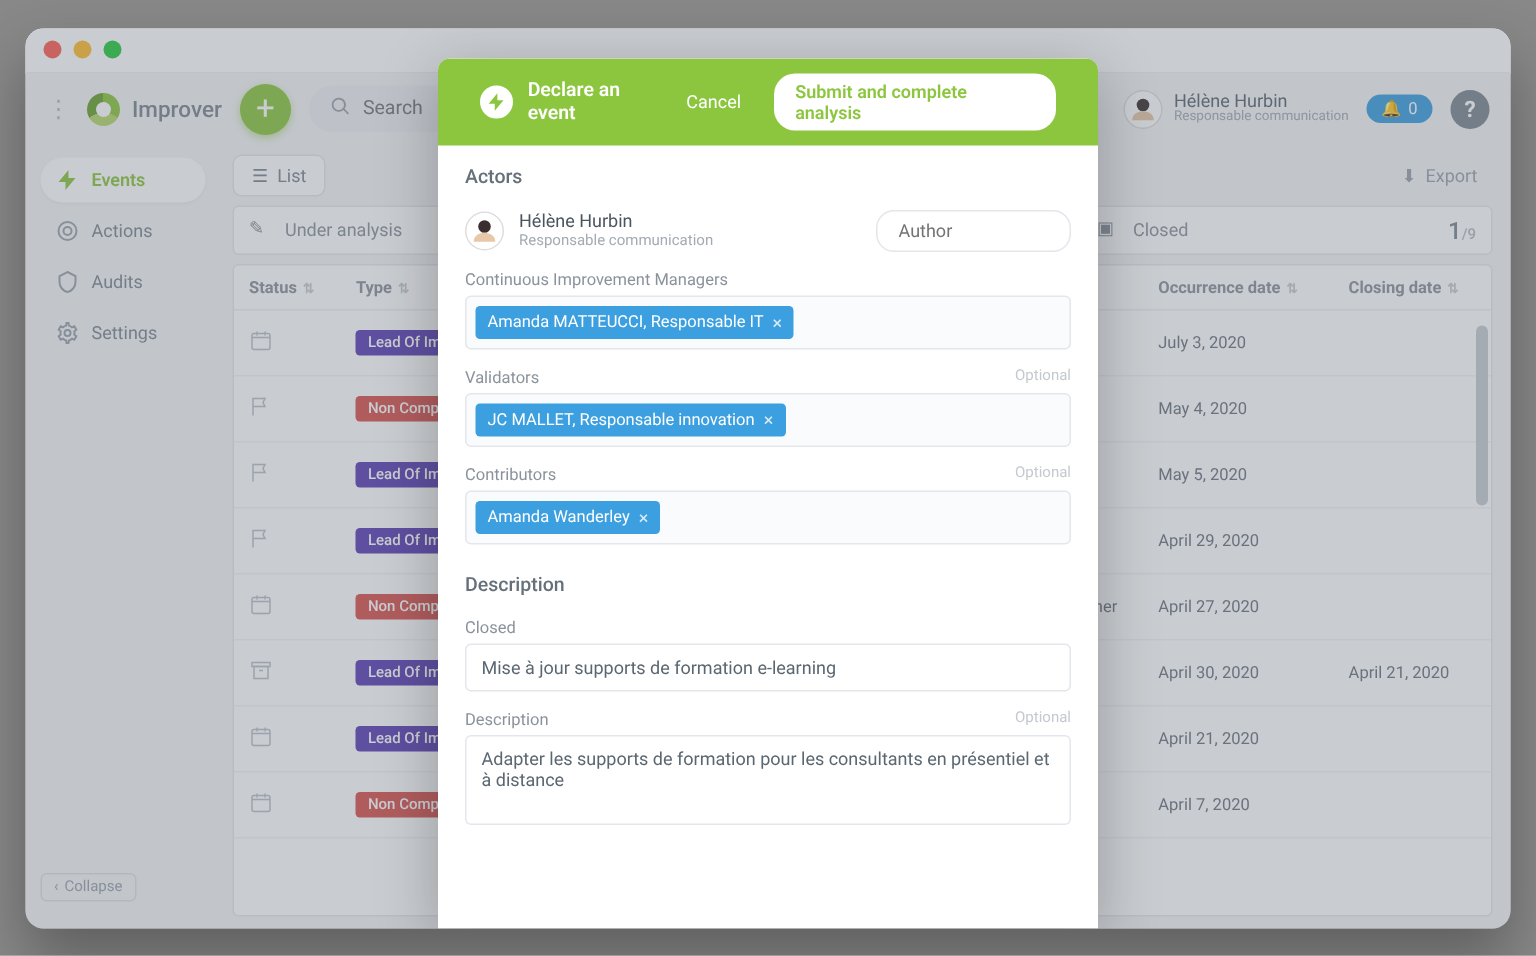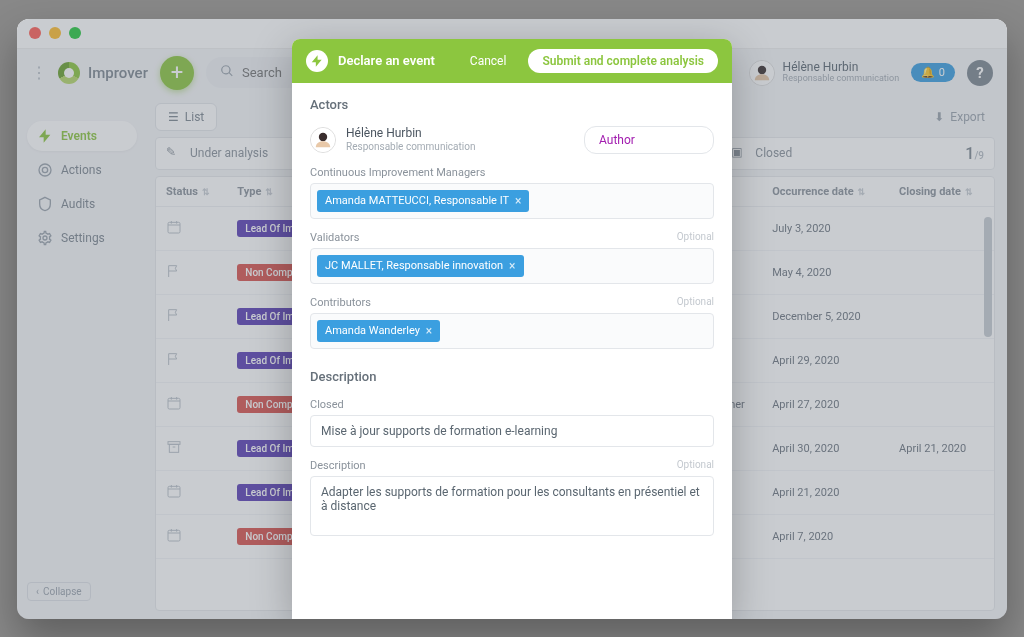--- a/index.html
+++ b/index.html
@@ -25,21 +25,21 @@
   .avatar svg { width:24px; height:24px; }
   .user-text { display:flex; flex-direction:column; line-height:1.1; }
   .user-name { font-size:12px; color:#5a6670; }
   .user-role { font-size:9px; color:#a3abb3; }
   .notif-pill { background:#3b9fe0; color:#fff; border-radius:12px; padding:3px 10px; font-size:11px; display:flex; align-items:center; gap:4px; cursor:pointer; }
   .help-btn { width:26px; height:26px; border-radius:50%; background:#7d8791; color:#fff; display:flex; align-items:center; justify-content:center; font-size:15px; font-weight:700; cursor:pointer; }
 
   .content { flex:1; display:flex; overflow:hidden; }
   .sidebar { width:130px; padding:8px 10px; display:flex; flex-direction:column; gap:4px; position:relative; }
   .side-item { display:flex; align-items:center; gap:8px; padding:7px 10px; border-radius:16px; font-size:12px; color:#7d8791; cursor:pointer; }
-  .side-item.active { background:#fff; color:#8cc63f; font-weight:600; box-shadow:0 1px 3px rgba(0,0,0,0.05);margin-top:16px; }
+  .side-item.active { background:#fff; color:#8cc63f; font-weight:600; box-shadow:0 1px 3px rgba(0,0,0,0.05); }
   .side-item .icon { width:16px; height:16px; display:flex; align-items:center; justify-content:center; }
   .side-item .icon svg { width:16px; height:16px; }
   .collapse-btn { margin-top:auto; margin-bottom:10px; align-self:flex-start; font-size:10px; color:#9aa3ad; border:1px solid #dde1e6; border-radius:4px; padding:3px 8px; cursor:pointer; display:flex; align-items:center; gap:4px; }
 
   .main { flex:1; display:flex; flex-direction:column; overflow:hidden; padding-right:4px; position:relative; }
   .list-header { display:flex; align-items:center; padding:6px 8px; gap:10px; }
   .list-btn { display:flex; align-items:center; gap:6px; font-size:12px; color:#7d8791; background:#fff; padding:6px 12px; border-radius:6px; border:1px solid #e3e6ea; cursor:pointer; }
   .export-btn { margin-left:auto; display:flex; align-items:center; gap:6px; font-size:12px; color:#9aa3ad; cursor:pointer; padding:6px 10px; }
 
   .status-row { display:flex; gap:8px; padding:0 8px 6px; }
@@ -55,33 +55,33 @@
   tbody td { padding:12px 10px; border-bottom:1px solid #f3f4f7; color:#6d7680; vertical-align:middle; white-space:nowrap; }
   .row-icon { color:#b9c0c8; }
   .row-icon svg { width:16px; height:16px; stroke:#b9c0c8; fill:none; stroke-width:1.5; }
   .type-pill { display:inline-block; padding:3px 8px; border-radius:3px; font-size:10px; color:#fff; font-weight:500; }
   .type-lead { background:#5b3fb5; }
   .type-nonc { background:#d9534f; }
 
   
   .overlay { position:absolute; inset:0; background:rgba(100,110,120,0.35); display:flex; justify-content:center; }
   .modal { width:440px; margin-top:20px; background:#fff; border-radius:8px 8px 0 0; box-shadow:0 10px 40px rgba(0,0,0,0.25); display:flex; flex-direction:column; overflow:hidden; max-height: calc(100% - 20px); }
-  .modal-header { background:#8cc63f; color:#fff; display:flex; align-items:center; padding:10px 14px; gap:10px; }
+  .modal-header { background:#8cc63f; color:#fff; display:flex; align-items:center; padding:10px 28px; gap:10px; }
   .modal-icon { width:22px; height:22px; border-radius:50%; background:#fff; color:#8cc63f; display:flex; align-items:center; justify-content:center; font-weight:700; }
   .modal-icon svg { width:14px; height:14px; fill:#8cc63f; }
   .modal-title { font-size:13px; font-weight:600; }
   .modal-cancel { margin-left:auto; font-size:12px; cursor:pointer; }
   .modal-submit { background:#fff; color:#8cc63f; border-radius:14px; padding:5px 14px; font-size:12px; font-weight:600; cursor:pointer; margin-left:12px; }
   .modal-body { flex:1; overflow:auto; padding:14px 18px; }
   .section-title { font-size:13px; color:#66707a; font-weight:500; margin-bottom:14px; }
   .author-row { display:flex; align-items:center; gap:10px; margin-bottom:10px; }
   .author-text { display:flex; flex-direction:column; line-height:1.1; }
   .author-name { font-size:12px; color:#4b5560; }
   .author-role { font-size:10px; color:#a3abb3; }
-  .author-label-box { margin-left:auto; border:1px solid #e3e6ea; border-radius:12px; padding:6px 14px; font-size:12px; color:#a21caf; width:130px; }
+  .author-label-box { margin-left:auto; border:1px solid #e3e6ea; border-radius:12px; padding:6px 14px; font-size:12px; color:#737373; width:130px; }
   .field { margin-bottom:12px; }
   .field-label { font-size:11px; color:#8a929b; margin-bottom:4px; display:flex; }
   .field-label .optional { margin-left:auto; font-size:10px; color:#c4c9cf; }
   .select-box { border:1px solid #e3e6ea; border-radius:4px; padding:8px 10px; font-size:12px; color:#5a6670; display:flex; align-items:center; background:#fff; cursor:pointer; }
   .select-box .chev { margin-left:auto; color:#b5bcc4; font-size:10px; }
   .chips-box { border:1px solid #e3e6ea; border-radius:4px; padding:6px; background:#fafbfc; min-height:36px; display:flex; flex-wrap:wrap; gap:4px; align-items:flex-start; }
   .chip { background:#3b9fe0; color:#fff; border-radius:3px; padding:4px 8px; font-size:11px; display:flex; align-items:center; gap:6px; }
   .chip .x { cursor:pointer; opacity:0.8; font-size:12px; }
   .text-input { width:100%; border:1px solid #e3e6ea; border-radius:4px; padding:8px 10px; font-size:12px; color:#5a6670; outline:none; background:#fff; }
   textarea.text-input { resize:none; height:60px; font-family:inherit; }
@@ -239,21 +239,21 @@
                 <td>May 4, 2020</td>
                 <td></td>
               </tr>
               <tr>
                 <td class="row-icon"><svg viewBox="0 0 24 24">
                     <path d="M4 21V4h12l-2 4 2 4H4"></path>
                   </svg></td>
                 <td><span class="type-pill type-lead">Lead Of Improvem</span></td>
                 <td></td>
                 <td></td>
-                <td>December 5, 2020</td>
+                <td>May 5, 2020</td>
                 <td></td>
               </tr>
               <tr>
                 <td class="row-icon"><svg viewBox="0 0 24 24">
                     <path d="M4 21V4h12l-2 4 2 4H4"></path>
                   </svg></td>
                 <td><span class="type-pill type-lead">Lead Of Improvem</span></td>
                 <td></td>
                 <td></td>
                 <td>April 29, 2020</td>

